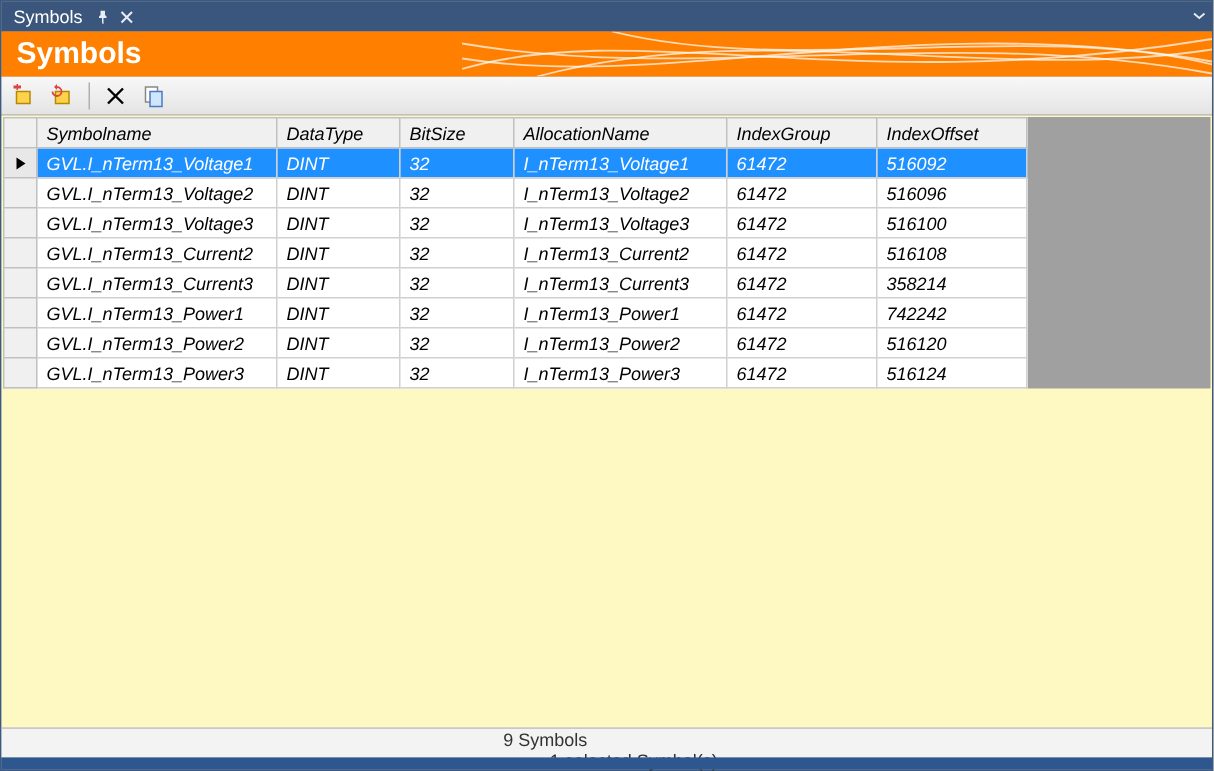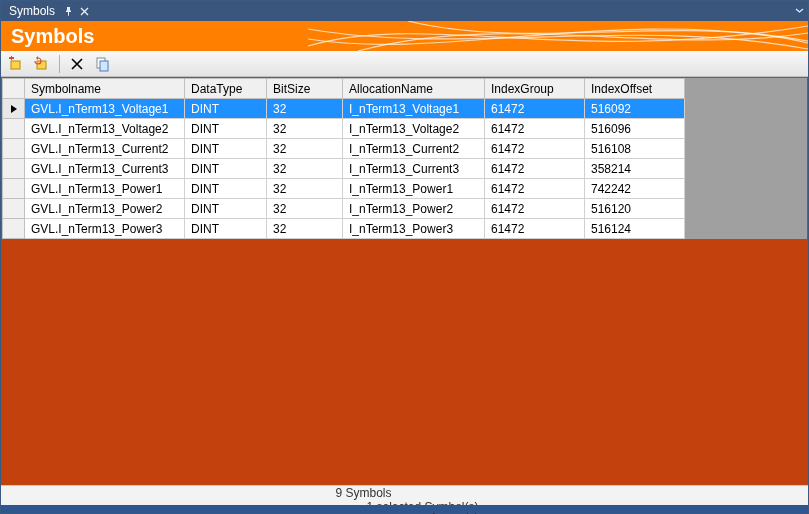--- a/index.html
+++ b/index.html
@@ -80,23 +80,24 @@
   }
   .tb-sep {
     width: 1px; height: 18px;
     background: #b0b0b0;
     margin: 0 2px;
   }
 
   
   .grid-area {
     flex: 1;
-    background: #c2410c;
+    background: #fef9c3;
     padding: 1px;
     overflow: auto;
+    font-style: italic;
   }
   .grid-wrap {
     background: #a0a0a0;
   }
   table.grid {
     border-collapse: collapse;
     background: #fff;
     font-size: 12px;
   }
   table.grid th {
@@ -249,20 +250,29 @@
               <td class="rowhdr-col"></td>
               <td class="col-sym">GVL.I_nTerm13_Voltage2</td>
               <td class="col-dt">DINT</td>
               <td class="col-bs">32</td>
               <td class="col-an alloc">I_nTerm13_Voltage2</td>
               <td class="col-ig">61472</td>
               <td class="col-io">516096</td>
             </tr>
             <tr>
               <td class="rowhdr-col"></td>
+              <td class="col-sym">GVL.I_nTerm13_Voltage3</td>
+              <td class="col-dt">DINT</td>
+              <td class="col-bs">32</td>
+              <td class="col-an alloc">I_nTerm13_Voltage3</td>
+              <td class="col-ig">61472</td>
+              <td class="col-io">516100</td>
+            </tr>
+            <tr>
+              <td class="rowhdr-col"></td>
               <td class="col-sym">GVL.I_nTerm13_Current2</td>
               <td class="col-dt">DINT</td>
               <td class="col-bs">32</td>
               <td class="col-an alloc">I_nTerm13_Current2</td>
               <td class="col-ig">61472</td>
               <td class="col-io">516108</td>
             </tr>
             <tr>
               <td class="rowhdr-col"></td>
               <td class="col-sym">GVL.I_nTerm13_Current3</td>

